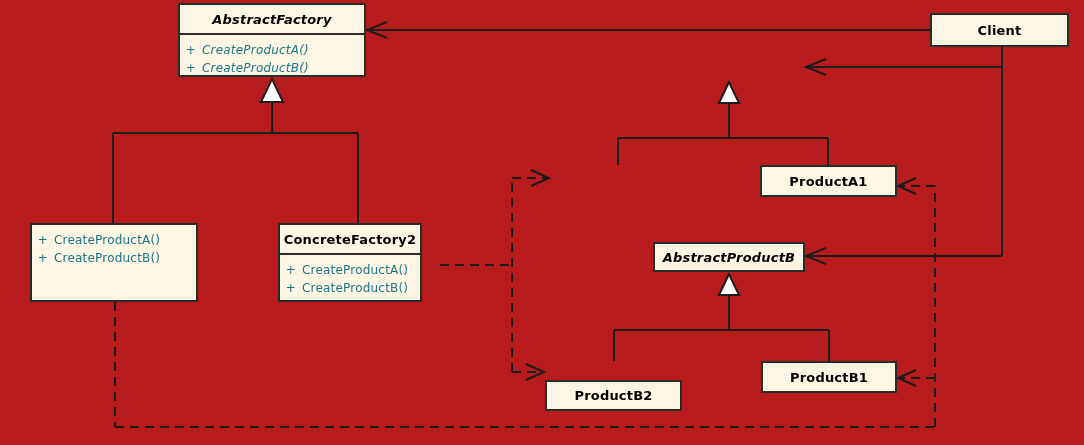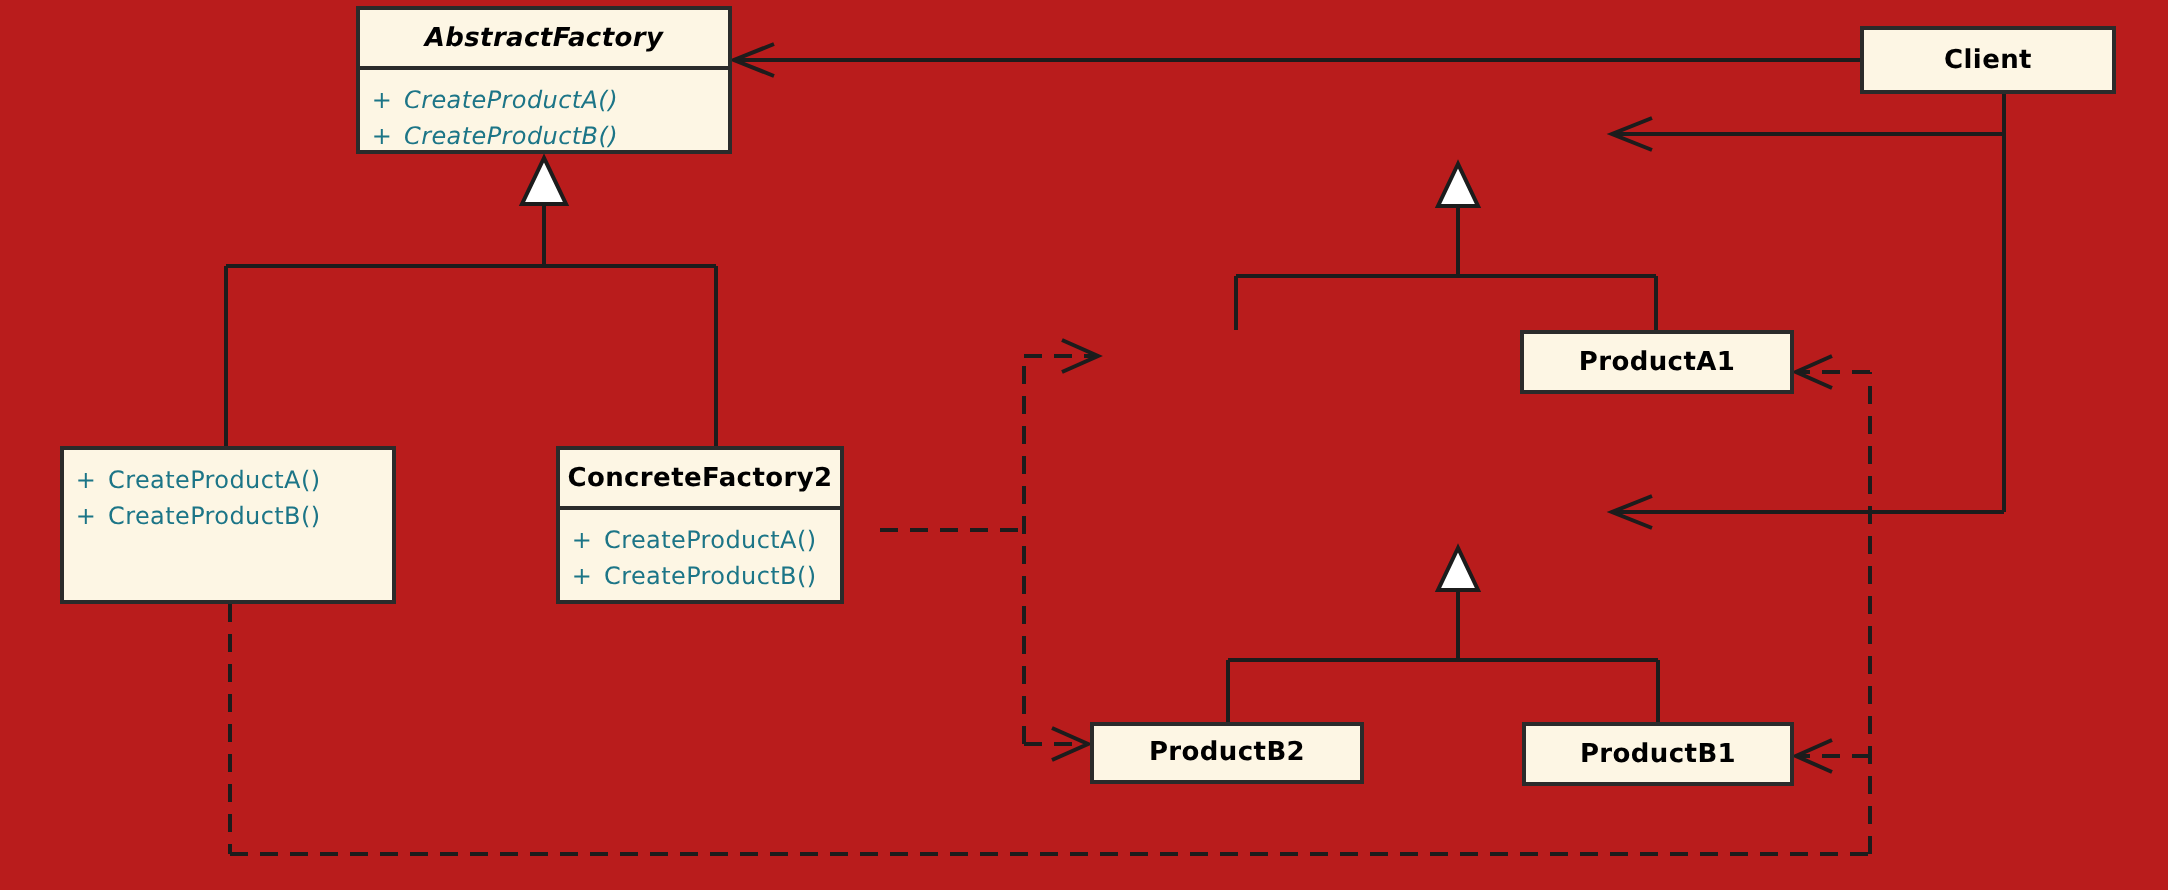--- a/index.html
+++ b/index.html
@@ -31,28 +31,28 @@
   .uml-methods{padding:6px 0 0 0;}
   .uml-method{
     display:flex;
     font-size:12px;line-height:18px;letter-spacing:.2px;
     color:#1c7587;
   }
   .abstract .uml-method{font-style:italic;}
   .uml-method .vis{width:22px;text-align:center;flex:0 0 22px;}
   
   #abstract-factory   {left:178px;top:3px;  width:188px;height:74px;}
-  #client             {left:930px;top:13px; width:128px;height:34px;}
+  #client             {left:930px;top:13px; width:139px;height:34px;}
   #abstract-product-a {left:653px;top:50px; width:152px;height:30px;}
   #product-a2         {left:550px;top:165px;width:135px;height:30px;}
   #product-a1         {left:760px;top:165px;width:137px;height:32px;text-align:center;}
   #concrete-factory-1 {left:30px; top:223px;width:168px;height:79px;}
   #concrete-factory-2 {left:278px;top:223px;width:144px;height:79px;}
   #abstract-product-b {left:653px;top:242px;width:152px;height:30px;}
-  #product-b2         {left:545px;top:361px;width:137px;height:31px;}
+  #product-b2         {left:545px;top:380px;width:137px;height:31px;}
   #product-b1         {left:761px;top:361px;width:136px;height:32px;}
 </style>
 </head>
 <body>
 
 <div id="diagram">
 
   <svg id="connectors" viewBox="0 0 1084 445" xmlns="http://www.w3.org/2000/svg">
 
     <g>
@@ -156,20 +156,23 @@
         <span class="vis">+</span>
         <span>CreateProductA()</span>
       </div>
       <div class="uml-method">
         <span class="vis">+</span>
         <span>CreateProductB()</span>
       </div>
     </div>
   </div>
 
+  <div id="abstract-product-b" class="uml-class abstract">
+    <div class="uml-title">AbstractProductB</div>
+  </div>
 
   <div id="product-b2" class="uml-class">
     <div class="uml-title">ProductB2</div>
   </div>
 
   <div id="product-b1" class="uml-class">
     <div class="uml-title">ProductB1</div>
   </div>
 
 </div>

